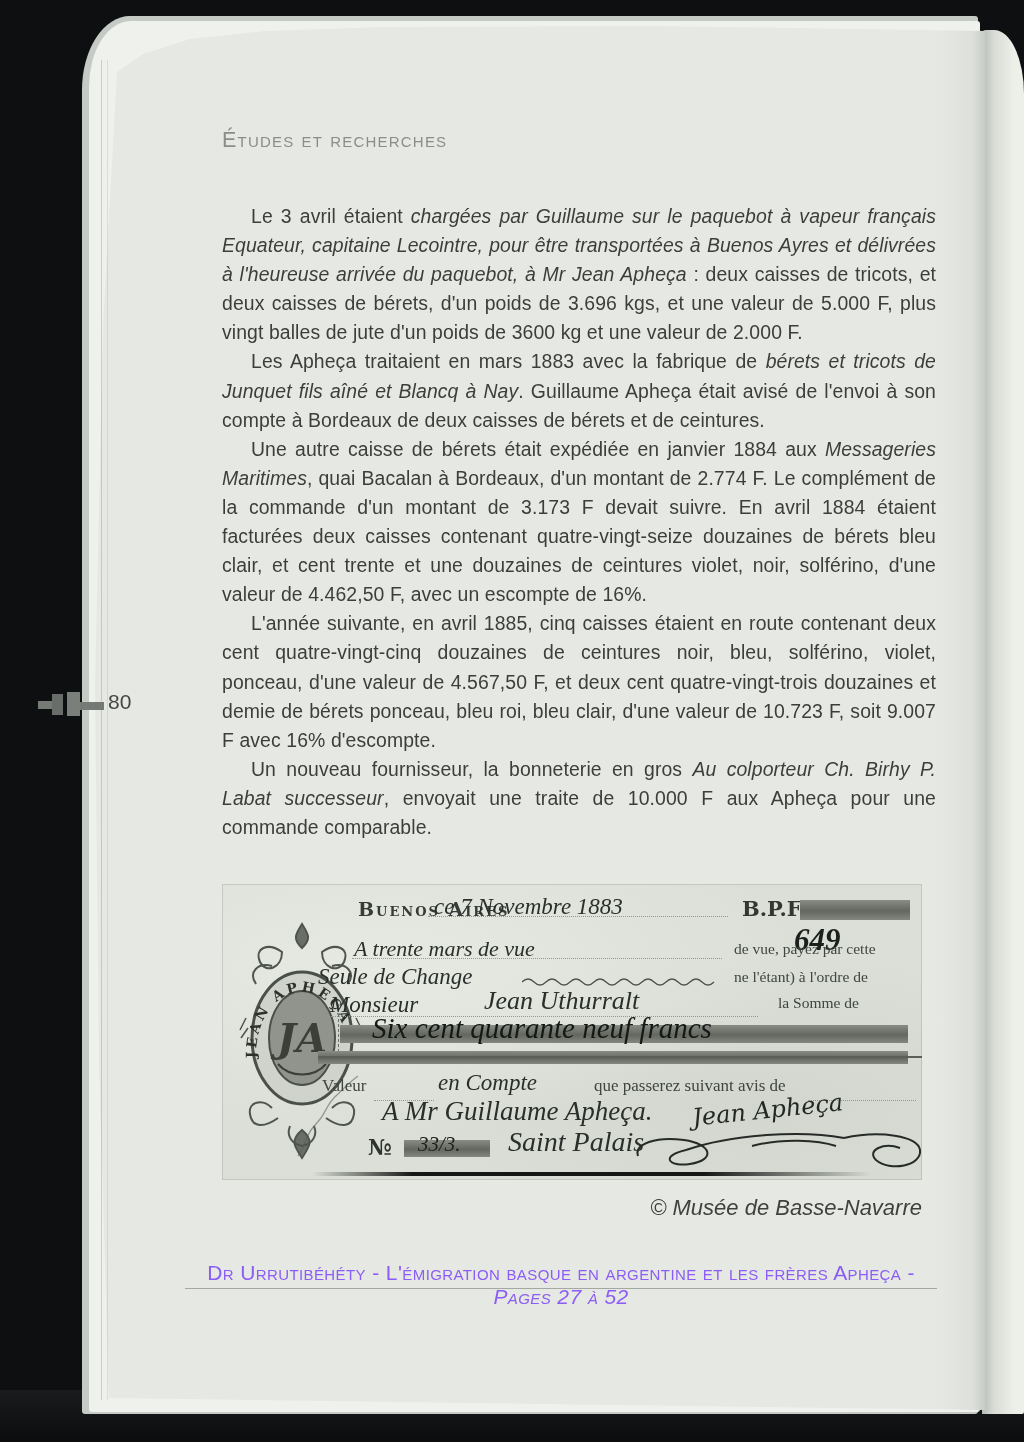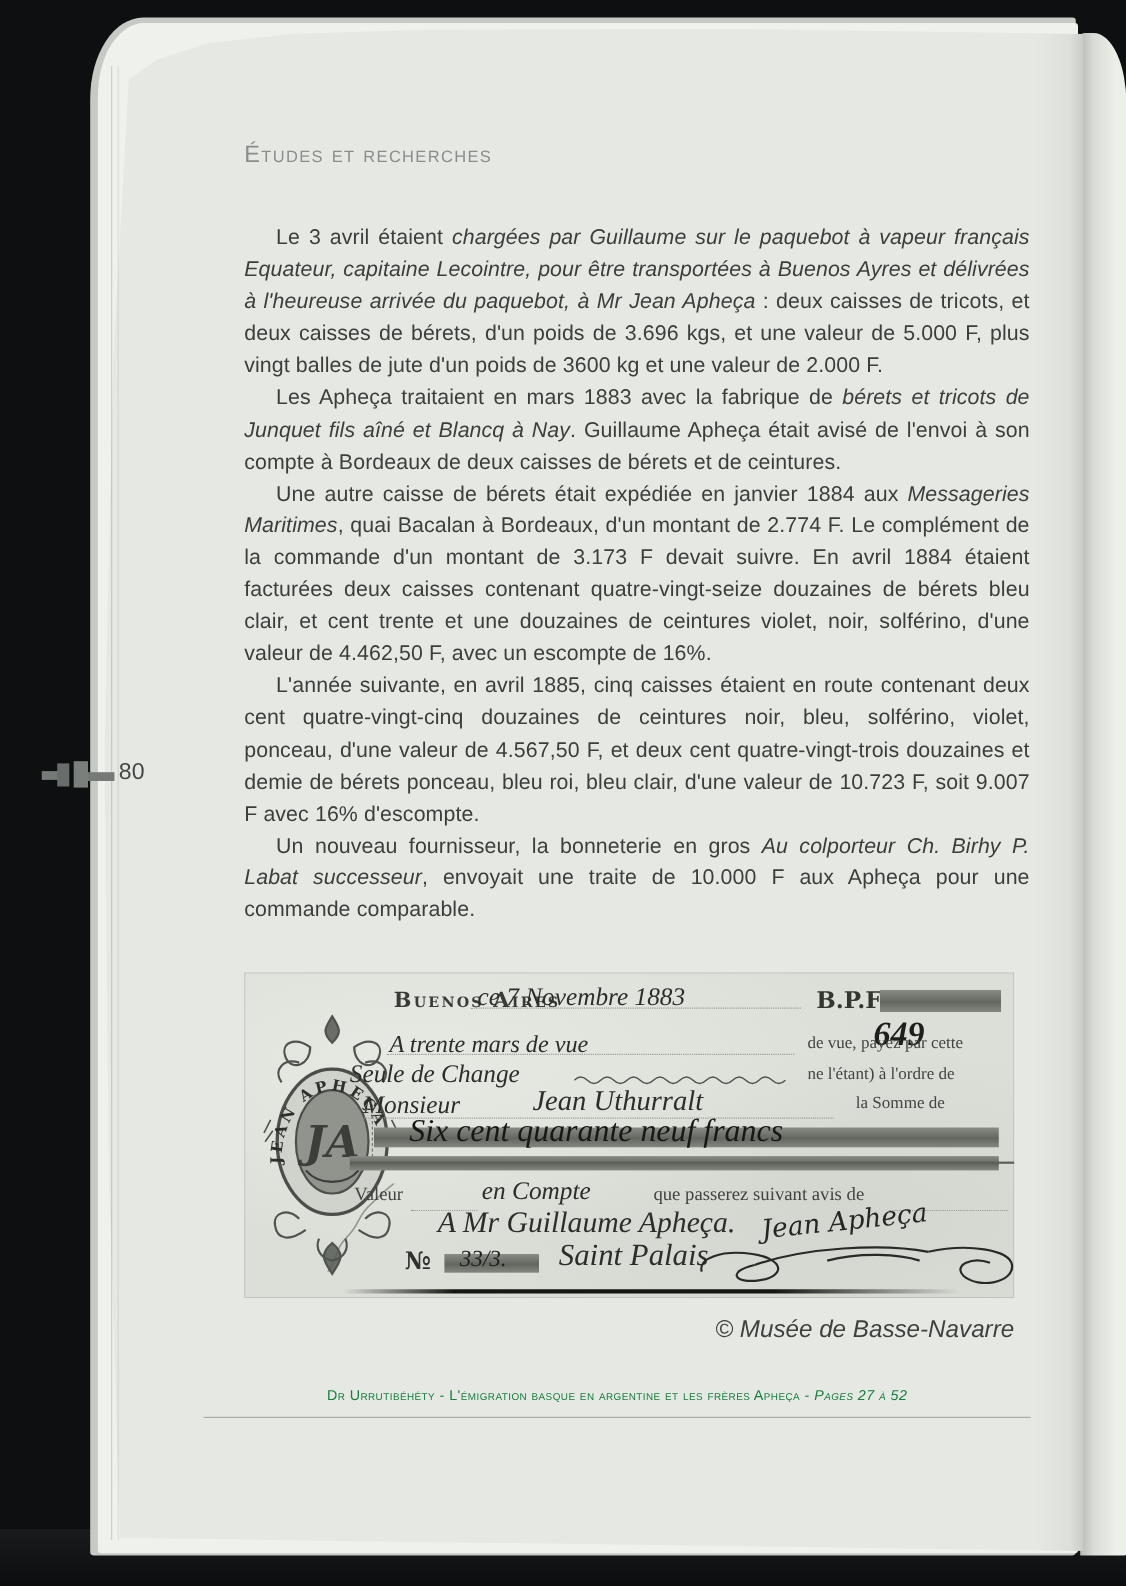--- a/index.html
+++ b/index.html
@@ -49,21 +49,21 @@
     color:#383c38;letter-spacing:2px;font-size:19px;}
   .printit{font-family:"Liberation Serif", serif;color:#41454	1;color:#414541;font-size:15.5px;}
   .hand{font-family:Liberation Serif, serif;font-style:italic;color:#2b2f2c;}
   .dotline{display:inline-block;border-bottom:1px dotted #939892;height:1em;vertical-align:baseline;}
   .band{position:absolute;background:linear-gradient(to bottom,#888c85,#63675f 55%,#83877f);}
   .thinrule{position:absolute;background:#5b5f58;}
   .sig-text{font-family:"DejaVu Serif", serif;font-style:italic;color:#24282	5;color:#242825;}
   .caption{position:absolute;left:602px;top:1195px;width:320px;text-align:right;
     font-size:22px;font-style:italic;color:#3e413e;}
   .footer{position:absolute;left:185px;top:1261px;width:752px;text-align:center;
-    font-size:13px;color:#15803d;font-variant:small-caps;letter-spacing:.4px;}
+    font-size:21px;color:#8b5cf6;font-variant:small-caps;letter-spacing:.4px;}
   .footer .it{font-style:italic;}
   .footer-rule{position:absolute;left:185px;top:1288px;width:752px;height:1px;background:#a3a8a2;}
   svg text{font-family:"DejaVu Serif", serif;}
 </style>
 </head>
 <body>
 
 <div class="bg-shadow"></div>
 <div class="facing-page"></div>
 <div class="stack-a"></div>
@@ -147,21 +147,21 @@
     <span class="cq hand" style="left:150px;top:128px;font-size:29px;color:#15191	6;color:#151916;">Six cent quarante neuf francs</span>
     <div class="band" style="left:96px;top:167px;width:590px;height:13px;"></div>
     <div class="thinrule" style="left:96px;top:172px;width:604px;height:2px;"></div>
 
     <span class="cq printit" style="left:100px;top:192px;font-size:17px;">Valeur</span>
     <span class="cq dotline" style="left:152px;top:200px;width:60px;"></span>
     <span class="cq hand" style="left:216px;top:186px;font-size:23px;">en Compte</span>
     <span class="cq printit" style="left:372px;top:192px;font-size:17px;">que passerez suivant avis de</span>
     <span class="cq dotline" style="left:586px;top:200px;width:108px;"></span>
 
-    <span class="cq hand" style="left:160px;top:212px;font-size:27px;margin-left:16px;">A Mr Guillaume Apheça.</span>
+    <span class="cq hand" style="left:160px;top:212px;font-size:27px;">A Mr Guillaume Apheça.</span>
 
     <span class="cq" style="left:146px;top:250px;font-family:'DejaVu Serif',serif;font-weight:bold;font-size:22px;color:#2f332e;">№</span>
     <div class="band" style="left:182px;top:256px;width:86px;height:17px;"></div>
     <span class="cq hand" style="left:196px;top:248px;font-size:21px;color:#1d211e;">33/3.</span>
     <span class="cq hand" style="left:286px;top:242px;font-size:28px;">Saint Palais</span>
 
     <span class="cq sig-text" style="left:470px;top:212px;font-size:24px;transform:rotate(-6deg);">Jean Apheça</span>
     <svg width="300" height="64" viewBox="0 0 300 64" style="position:absolute;left:410px;top:232px;">
       <g fill="none" stroke="#272b27" stroke-width="2">
         <path d="M6 40 C2 28 24 20 52 24 C80 28 84 44 58 48 C36 51 28 40 54 34"></path>

